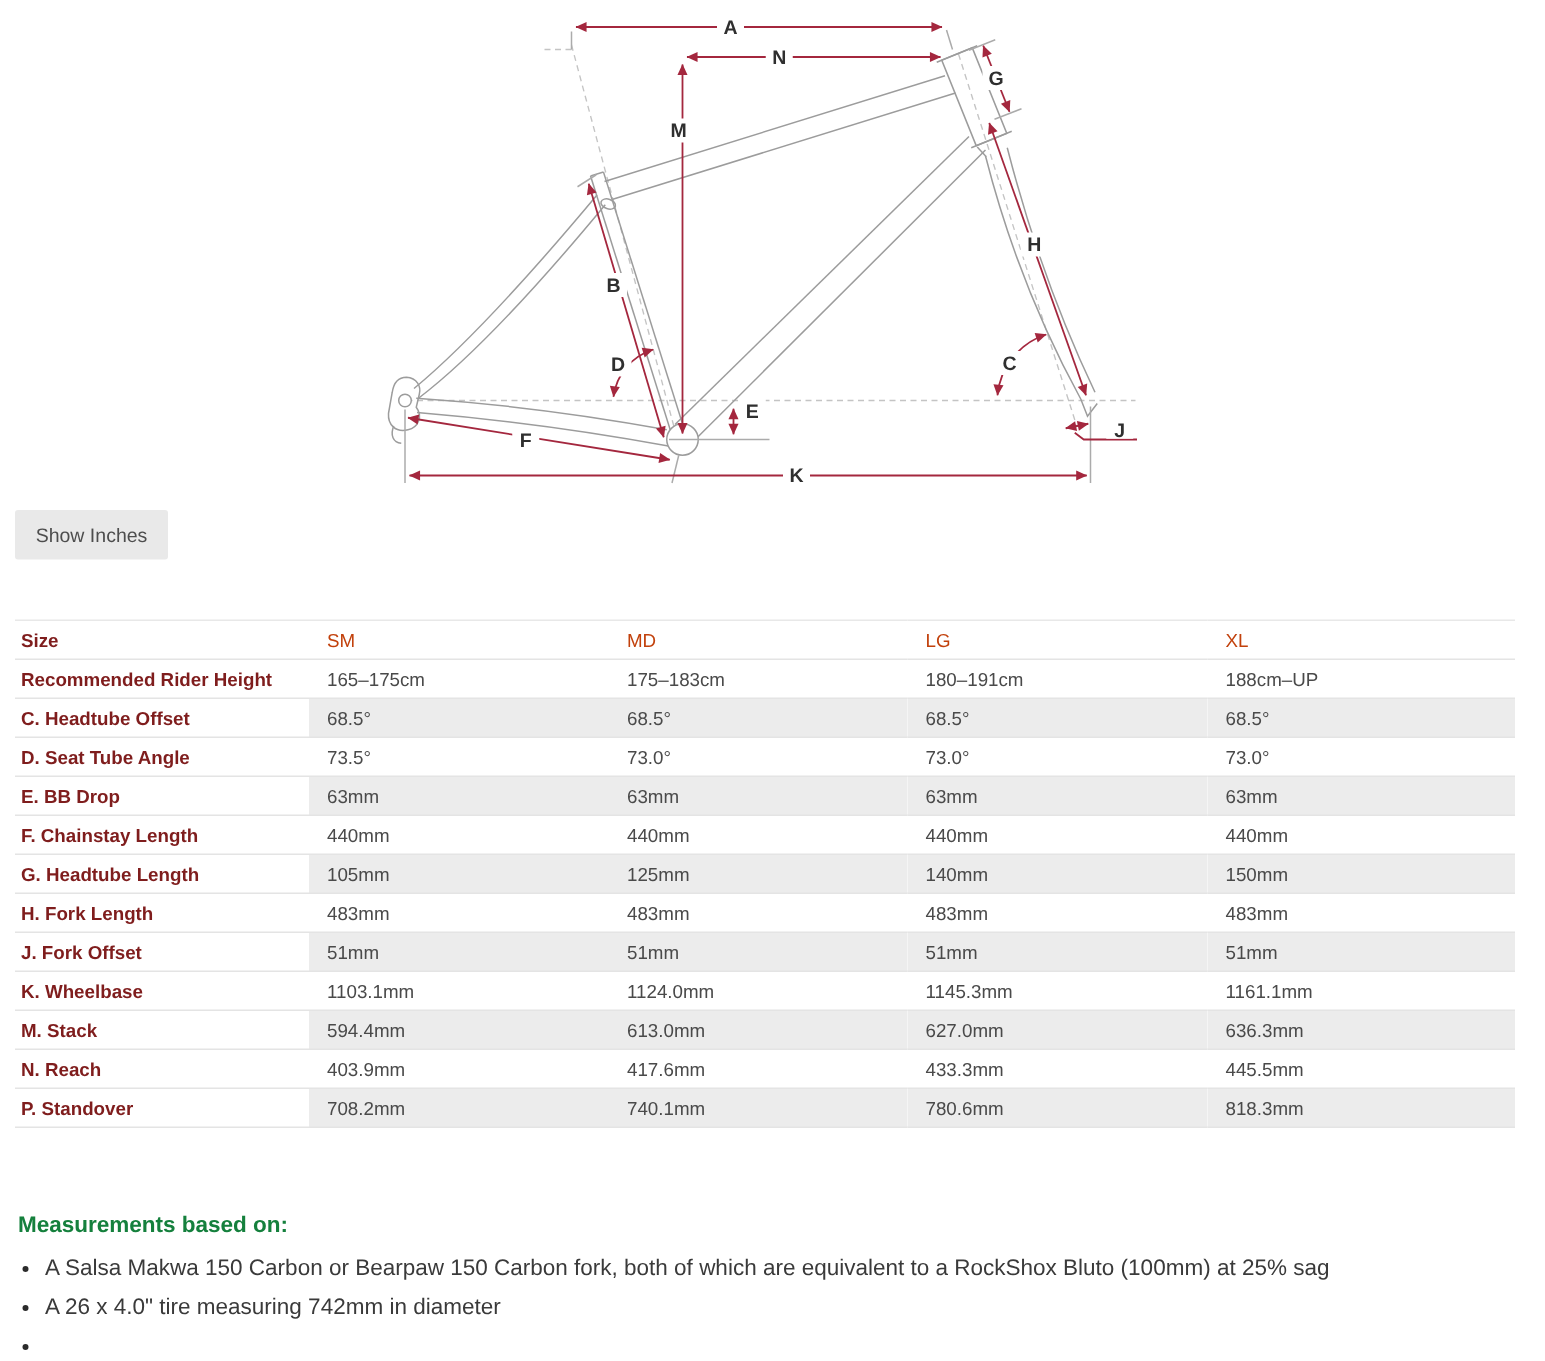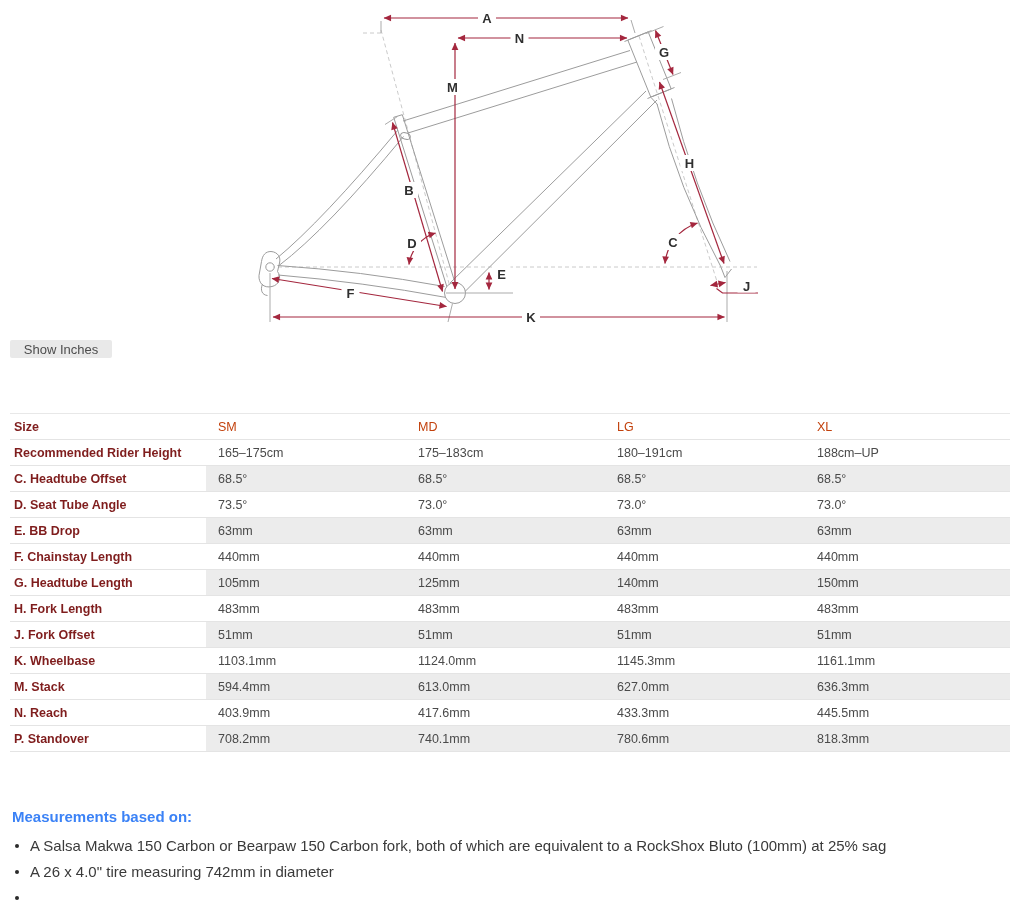--- a/index.html
+++ b/index.html
@@ -1,25 +1,25 @@
 <!DOCTYPE html>
 <html><head>
 <meta charset="utf-8">
 <style>
   html,body{margin:0;padding:0;background:#fff;}
   body{width:1030px;height:907px;position:relative;font-family:"Liberation Sans",sans-serif;}
   #diagram{position:absolute;left:0;top:0;}
-  #show-inches{position:absolute;left:10px;top:340px;width:102px;height:18px;background:#e9e9e9;border:none;border-radius:2px;font-family:"Liberation Sans",sans-serif;font-size:13px;color:#4d4d4d;cursor:pointer;}
+  #show-inches{position:absolute;left:10px;top:340px;width:102px;height:33px;background:#e9e9e9;border:none;border-radius:2px;font-family:"Liberation Sans",sans-serif;font-size:13px;color:#4d4d4d;cursor:pointer;}
   #geo-table{position:absolute;left:10px;top:413px;width:1000px;border-collapse:collapse;font-size:12.5px;color:#4a4a4a;table-layout:fixed;}
   #geo-table th,#geo-table td{height:25px;padding:0 0 0 12px;border-bottom:1px solid #e4e4e4;text-align:left;vertical-align:middle;white-space:nowrap;overflow:hidden;}
   #geo-table thead th{border-top:1px solid #e8e8e8;font-weight:normal;color:#c2410c;}
   #geo-table .c0{padding-left:4px;font-weight:bold;color:#7f1d1d;}
   #geo-table td.sh{background:#ececec;}
   #notes{position:absolute;left:12px;top:808px;width:1008px;}
-  .notes-heading{font-size:15px;font-weight:bold;color:#3b82f6;margin:0 0 8px 0;}
+  .notes-heading{font-size:15px;font-weight:bold;color:#15803d;margin:0 0 8px 0;}
   #notes ul{list-style:none;margin:0;padding:0;}
   #notes li{position:relative;padding-left:18px;font-size:15px;line-height:26px;color:#3a3a3a;}
   #notes li .dot{position:absolute;left:3px;top:11px;width:4px;height:4px;border-radius:50%;background:#2b2b2b;}
   .dim{stroke:#a4273e;stroke-width:1.2;fill:none;}
   .frm{stroke:#9c9c9c;stroke-width:1;fill:none;}
   .ext{stroke:#ababab;stroke-width:1;fill:none;}
   .dsh{stroke:#c4c4c4;stroke-width:0.9;fill:none;stroke-dasharray:4 3;}
   .lblrect{fill:#fff;}
   .lbltxt{font-family:"Liberation Sans",sans-serif;font-size:13px;font-weight:600;fill:#2f2f2f;text-anchor:middle;}
 </style>

